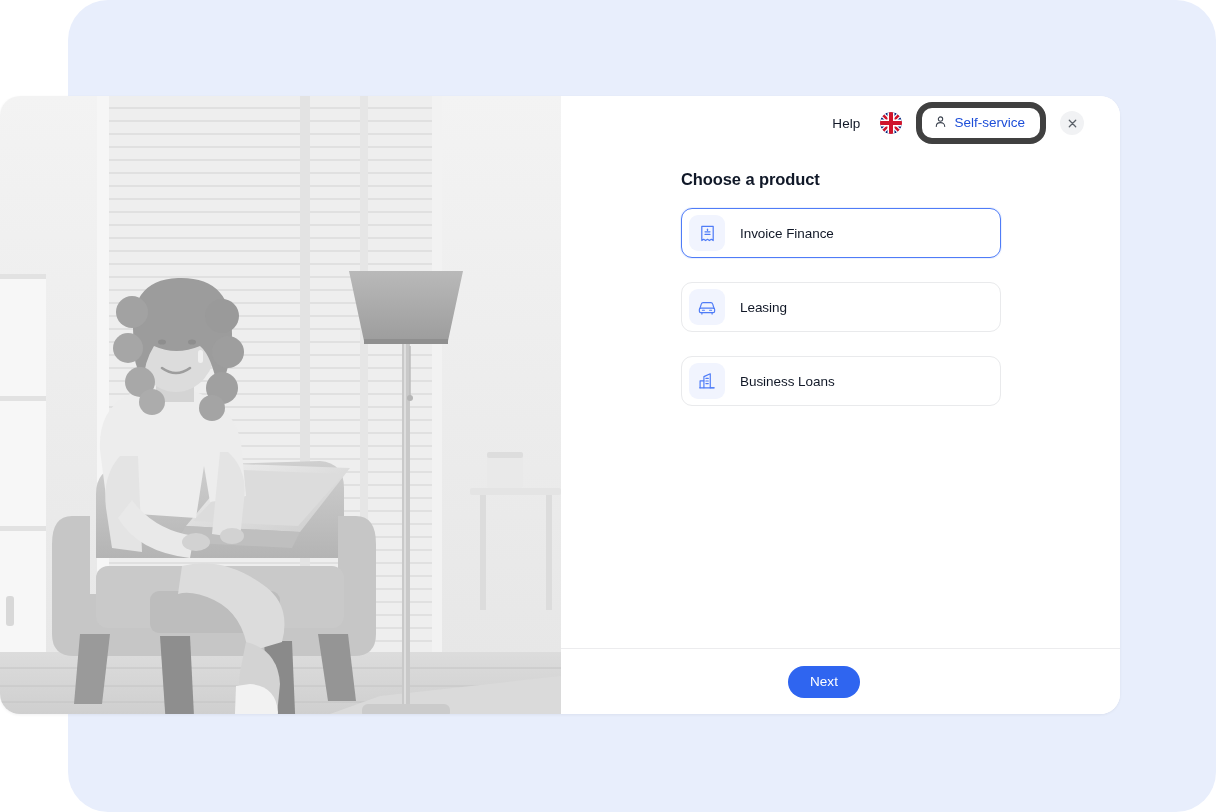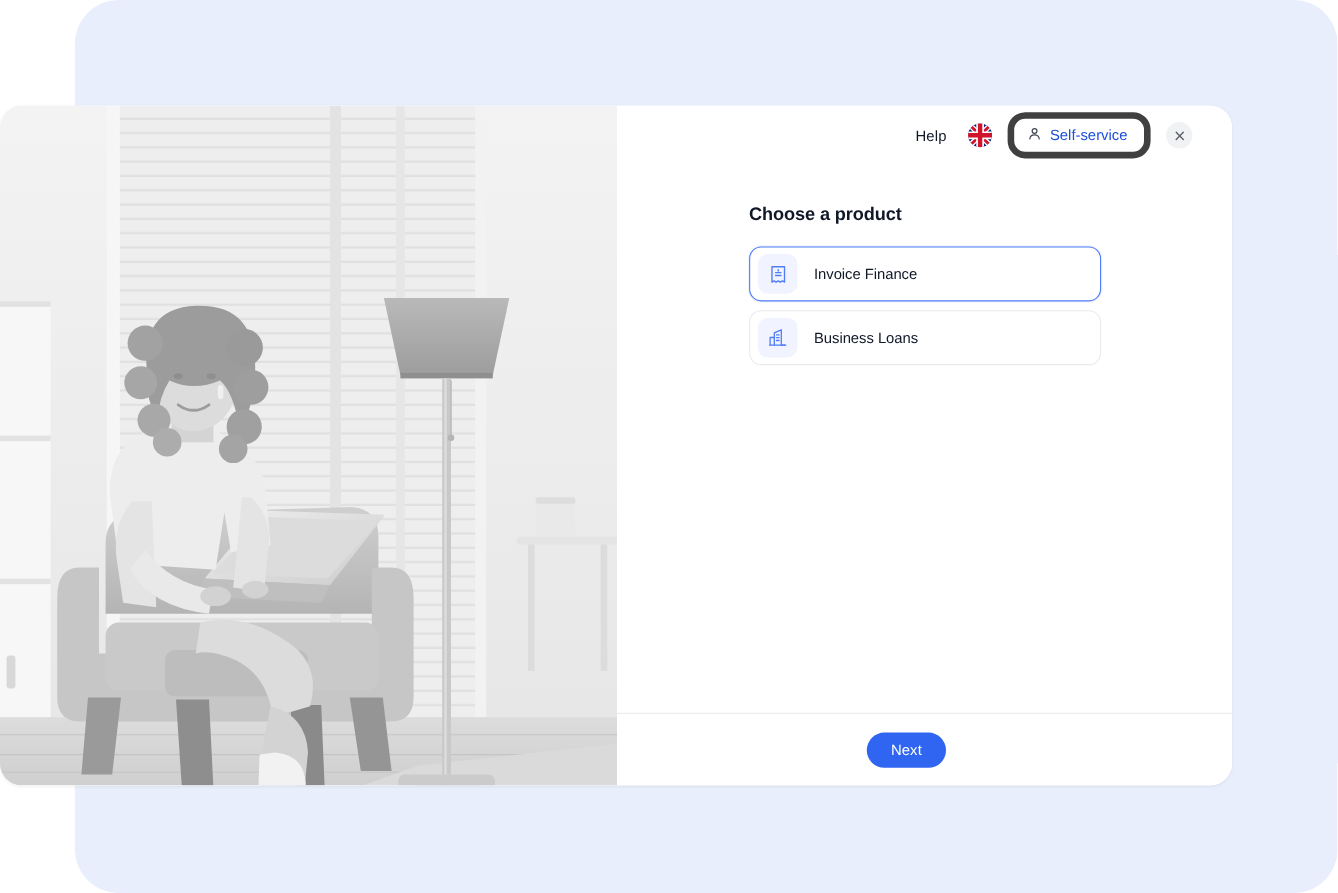--- a/index.html
+++ b/index.html
@@ -134,28 +134,28 @@
   
   .body-area {
     flex: 1 1 auto;
     padding: 20px 0 0 120px;
     position: relative;
   }
   .page-title {
     font-size: 16.5px;
     font-weight: bold;
     color: #101828;
-    margin: 16px 0 19px 0;
+    margin: 0 0 19px 0;
     letter-spacing: -0.1px;
   }
 
   .product-list {
     display: flex;
     flex-direction: column;
-    gap: 8px;
+    gap: 24px;
     width: 320px;
   }
 
   .product-item {
     position: relative;
     display: flex;
     align-items: center;
     height: 50px;
     border-radius: 11px;
     border: 1px solid #e9eaec;
@@ -401,20 +401,31 @@
               <svg width="19" height="19" viewBox="0 0 20 20" fill="none" stroke="currentColor" stroke-width="1.3" stroke-linecap="round" stroke-linejoin="round">
                 <path d="M4 2.6h12v14.8l-2-1.3-2 1.3-2-1.3-2 1.3-2-1.3-2 1.3z"></path>
                 <path d="M7.4 8.2h5.2"></path>
                 <path d="M7.4 11h5.2"></path>
                 <path d="M10 5.4v1.4"></path>
               </svg>
             </span>
             <span class="prod-label">Invoice Finance</span>
           </div>
 
+          <div class="product-item">
+            <span class="prod-icon">
+              <svg width="20" height="20" viewBox="0 0 22 22" fill="none" stroke="currentColor" stroke-width="1.3" stroke-linecap="round" stroke-linejoin="round">
+                <path d="M3.2 12.6 L4.8 7.6 q0.4-1.4 1.9-1.4 h8.6 q1.5 0 1.9 1.4 l1.6 5"></path>
+                <rect x="2.6" y="12.2" width="16.8" height="5" rx="1.5"></rect>
+                <path d="M5.4 17.4v1.4M16.6 17.4v1.4"></path>
+                <path d="M6 14.6h2.1M13.9 14.6H16"></path>
+              </svg>
+            </span>
+            <span class="prod-label">Leasing</span>
+          </div>
 
           <div class="product-item">
             <span class="prod-icon">
               <svg width="20" height="20" viewBox="0 0 22 22" fill="none" stroke="currentColor" stroke-width="1.3" stroke-linecap="round" stroke-linejoin="round">
                 <path d="M7.6 18.4V6.2l7-3.1v15.3"></path>
                 <path d="M3.4 18.4v-7.6h4.2"></path>
                 <path d="M14.6 18.4h3.6"></path>
                 <path d="M3 18.5h16"></path>
                 <path d="M9.8 8.2h2.6M9.8 11h2.6M9.8 13.8h2.6"></path>
               </svg>

